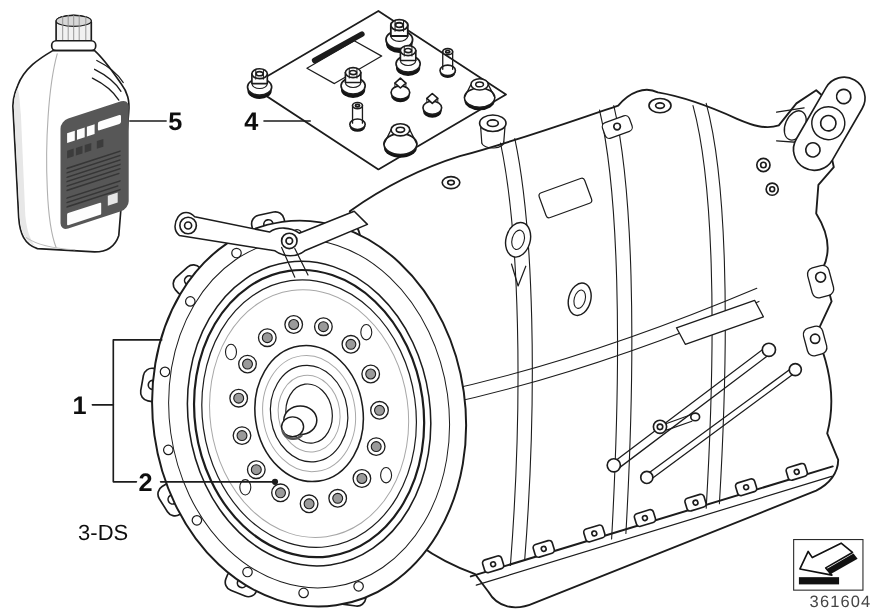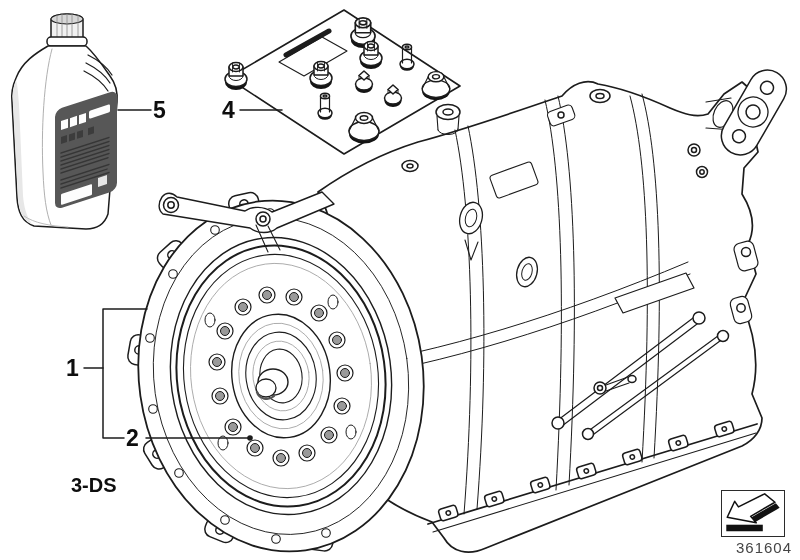--- a/index.html
+++ b/index.html
@@ -4,21 +4,21 @@
 <style>
   html,body{margin:0;padding:0;background:#fff;}
   .stage{position:relative;width:800px;height:560px;background:#fff;overflow:hidden;
          font-family:"Liberation Sans",sans-serif;}
   .art{position:absolute;left:0;top:0;}
   .co{position:absolute;font-weight:bold;font-size:23px;color:#0e0e0e;line-height:1;cursor:pointer;}
   #c5{left:153px;top:99px;}
   #c4{left:222px;top:99px;}
   #c1{left:66px;top:357px;}
   #c2{left:126px;top:427px;}
-  .variant{position:absolute;left:71px;top:474px;font-weight:bold;font-size:20px;color:#0e0e0e;}
+  .variant{position:absolute;left:71px;top:474px;font-weight:normal;font-size:20px;color:#0e0e0e;}
   .navbox{position:absolute;left:721px;top:490px;width:64px;height:47px;background:#fff;
           border:1.6px solid #2b2b2b;box-sizing:border-box;cursor:pointer;}
   .code{position:absolute;left:736px;top:539px;font-size:15px;color:#454545;letter-spacing:1px;}
 </style>
 </head>
 <body>
 
 <div class="stage">
 
 <svg class="art" width="800" height="560" viewBox="0 0 800 560">

